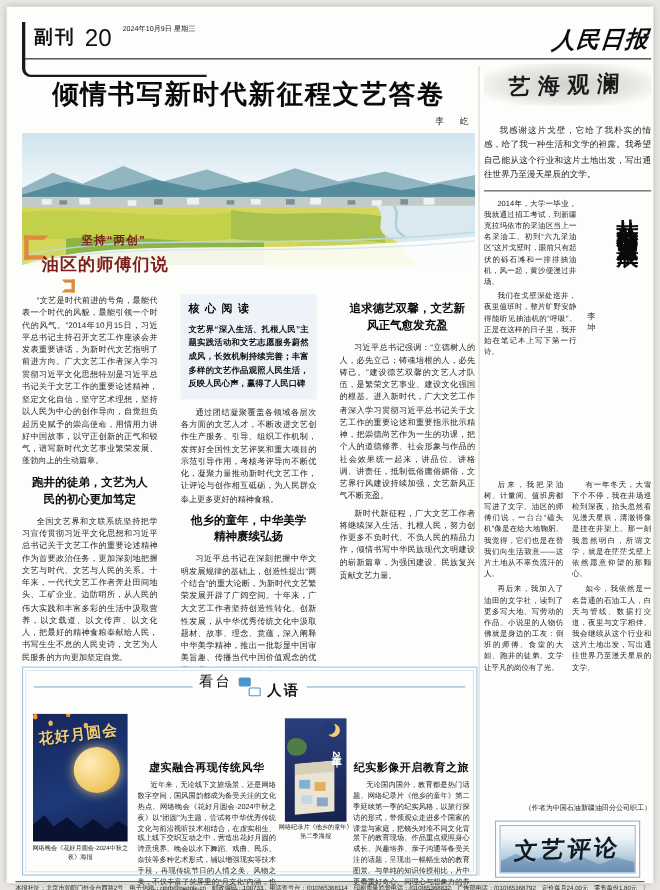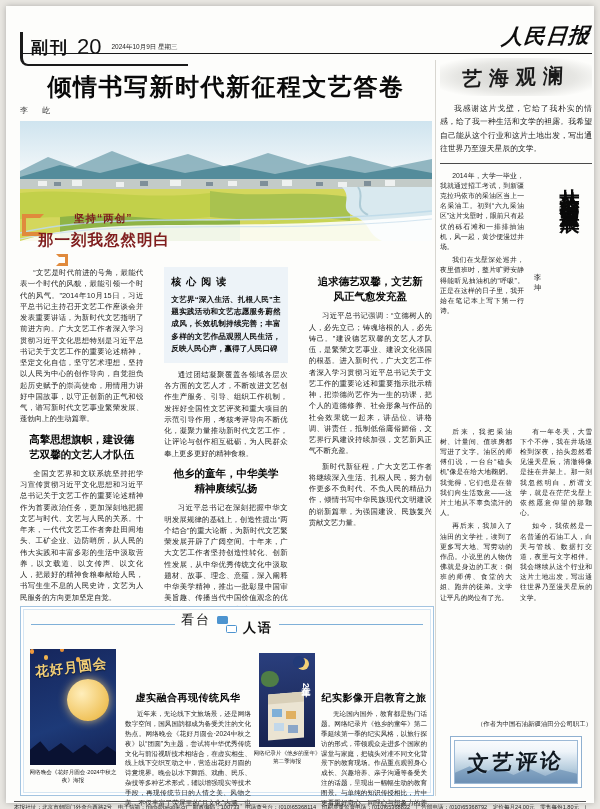--- a/index.html
+++ b/index.html
@@ -2,52 +2,52 @@
 <html lang="zh"><head>
 <meta charset="utf-8">
 <style>
   html,body{margin:0;padding:0;background:#d9d7d2;}
   *{box-sizing:border-box;}
   .stage{position:relative;width:600px;height:809px;background:#e9e7e2;font-family:"Liberation Sans",sans-serif;overflow:hidden;}
   .paper{position:absolute;left:6px;top:6px;width:588px;height:797px;background:#fdfdfb;box-shadow:0 0 6px rgba(0,0,0,.25);}
 
   
   .hdr{position:absolute;left:14px;top:14px;width:572px;height:32px;}
-  .edition-block{position:absolute;left:0;top:0;display:flex;align-items:center;gap:8px;border-left:3px solid #1a1a1a;border-bottom:2px solid #1a1a1a;border-bottom-left-radius:8px;padding:2px 10px 4px 8px;margin-top:12px;}
+  .edition-block{position:absolute;left:0;top:0;display:flex;align-items:flex-start;gap:8px;border-left:3px solid #1a1a1a;border-bottom:2px solid #1a1a1a;border-bottom-left-radius:8px;padding:2px 10px 20px 8px;}
   .edition{font-size:17px;font-weight:700;color:#111;letter-spacing:2px;}
   .pageno{font-size:22px;color:#111;font-weight:400;}
   .hdate{font-size:6.5px;color:#222;margin-left:2px;}
   .masthead{position:absolute;right:2px;top:2px;font-family:"Liberation Serif","DejaVu Serif",serif;font-weight:900;font-style:italic;font-size:21px;letter-spacing:1px;color:#0d0d0d;transform:skewX(-6deg) rotate(-1deg);}
   .hdr-rule{position:absolute;left:14px;top:47px;width:572px;height:0;border-top:1.6px solid #1a1a1a;}
 
   
   .main{position:absolute;left:14px;top:64px;width:412px;}
   .headline{text-align:center;font-size:24px;font-weight:900;color:#0a0a0a;letter-spacing:1.5px;line-height:1.25;margin-top:2px;}
-  .mauthor{text-align:left;font-size:8px;color:#333;letter-spacing:6px;margin-top:3px;}
+  .mauthor{text-align:right;font-size:8px;color:#333;letter-spacing:6px;margin-top:3px;}
   .photo{position:relative;margin-top:5px;width:412px;height:120px;overflow:hidden;}
   .photo svg{display:block;}
   .badge{position:absolute;left:2px;top:140px;width:160px;height:56px;color:#7f1d1d;}
   .badge .bk1{position:absolute;left:0;top:4px;width:22px;height:22px;border:4px solid #e08a3c;border-right-color:transparent;border-bottom-color:#e08a3c;}
   .badge .bk2{position:absolute;left:34px;bottom:0;width:12px;height:12px;border:3px solid #e08a3c;border-left-color:transparent;border-top-color:#e08a3c;}
   .badge .b-l1{position:absolute;left:52px;top:2px;font-size:10.5px;font-weight:700;letter-spacing:1px;}
   .badge .b-l2{position:absolute;left:16px;top:20px;font-size:15.5px;font-weight:900;letter-spacing:1px;}
   .cols{display:flex;gap:21px;margin-top:26px;height:350px;overflow:hidden;}
   .col{flex:1;font-size:7.4px;line-height:1.52;color:#1f1f1f;text-align:justify;overflow:hidden;}
   .col p{margin:0 0 4px 0;text-indent:1.8em;}
   .col h3{margin:7px 4px 6px 4px;font-size:10.5px;line-height:1.45;font-weight:900;color:#0a0a0a;text-align:center;text-indent:0;}
   .core{background:#edf3f8;padding:7px 7px 8px 7px;margin-bottom:6px;}
   .core .core-label{font-size:10px;font-weight:900;letter-spacing:5px;color:#0a0a0a;margin-bottom:5px;}
   .core .core-text{font-size:7.6px;font-weight:700;line-height:1.6;text-align:justify;color:#111;}
 
   
   .vdivider{position:absolute;left:429px;top:54px;width:1px;height:736px;background:#d8d6d0;}
   .rcol{position:absolute;left:434px;top:52px;width:152px;}
   .guanlan{position:relative;height:38px;display:flex;align-items:center;justify-content:center;background:radial-gradient(ellipse at 50% 50%,#d2d2cf 0%,#e6e6e3 55%,rgba(255,255,255,0) 85%);}
   .guanlan span{font-family:"Liberation Serif","DejaVu Serif",serif;font-size:20px;font-weight:900;letter-spacing:7px;color:#1a1a1a;transform:rotate(-2deg) skewX(-4deg);}
-  .rquote{margin-top:6px;font-size:7.8px;line-height:1.72;color:#222;text-align:justify;text-indent:1.8em;}
+  .rquote{margin-top:16px;font-size:7.8px;line-height:1.72;color:#222;text-align:justify;text-indent:1.8em;}
   .rdiv{margin:7px 0 0 0;border-top:1px solid #4a4a4a;}
   .essay-upper{display:flex;margin-top:7px;height:252px;}
   .essay-col{font-size:6.8px;line-height:1.5;color:#1d1d1d;text-align:justify;overflow:hidden;}
   .essay-col p{margin:0 0 3px 0;text-indent:1.8em;}
   .eu-left{width:84px;}
   .title-block{position:relative;flex:1;}
   .vtitle{position:absolute;right:8px;top:2px;writing-mode:vertical-rl;font-size:20px;font-weight:900;letter-spacing:2.5px;color:#0a0a0a;}
   .vauthor{position:absolute;left:8px;top:96px;writing-mode:vertical-rl;font-size:7.5px;letter-spacing:4px;color:#333;}
   .essay-lower{display:flex;gap:8px;margin-top:4px;height:290px;overflow:hidden;}
   .el-col{flex:1;}
@@ -153,27 +153,27 @@
           <path d="M0,120 C90,92 200,114 412,94 L412,120 Z" fill="#ffffff" opacity="0.88"></path>
           <path d="M0,112 C100,88 230,108 412,90" fill="none" stroke="#bcd9e8" stroke-width="1.5" opacity="0.9"></path>
           <path d="M0,118 C110,96 250,114 412,98" fill="none" stroke="#cfe2ee" stroke-width="1.2" opacity="0.9"></path>
         </svg>
       </div>
 
       <div class="badge">
         <span class="bk1"></span>
         <span class="bk2"></span>
         <span class="b-l1">坚持“两创”</span>
-        <span class="b-l2">那一刻我忽然明白</span>
+        <span class="b-l2">油区的师傅们说</span>
       </div>
 
       <div class="cols">
         <div class="col">
           <p>“文艺是时代前进的号角，最能代表一个时代的风貌，最能引领一个时代的风气。”2014年10月15日，习近平总书记主持召开文艺工作座谈会并发表重要讲话，为新时代文艺指明了前进方向。广大文艺工作者深入学习贯彻习近平文化思想特别是习近平总书记关于文艺工作的重要论述精神，坚定文化自信，坚守艺术理想，坚持以人民为中心的创作导向，自觉担负起历史赋予的崇高使命，用情用力讲好中国故事，以守正创新的正气和锐气，谱写新时代文艺事业繁荣发展、蓬勃向上的生动篇章。</p>
-          <h3>高擎思想旗帜，建设德艺双馨的文艺人才队伍</h3>
+          <h3>跑井的徒弟，文艺为人民的初心更加笃定</h3>
           <p>全国文艺界和文联系统坚持把学习宣传贯彻习近平文化思想和习近平总书记关于文艺工作的重要论述精神作为首要政治任务，更加深刻地把握文艺与时代、文艺与人民的关系。十年来，一代代文艺工作者奔赴田间地头、工矿企业、边防哨所，从人民的伟大实践和丰富多彩的生活中汲取营养，以文载道、以文传声、以文化人，把最好的精神食粮奉献给人民，书写生生不息的人民史诗，文艺为人民服务的方向更加坚定自觉。</p>
           <h3>锚定中心任务，文艺精品力作繁花竞放</h3>
 
         </div>
         <div class="col">
           <div class="core">
             <div class="core-label">核心阅读</div>
             <div class="core-text">文艺界“深入生活、扎根人民”主题实践活动和文艺志愿服务蔚然成风，长效机制持续完善；丰富多样的文艺作品观照人民生活，反映人民心声，赢得了人民口碑</div>
           </div>
           <p>通过团结凝聚覆盖各领域各层次各方面的文艺人才，不断改进文艺创作生产服务、引导、组织工作机制，发挥好全国性文艺评奖和重大项目的示范引导作用，考核考评导向不断优化，凝聚力量推动新时代文艺工作，让评论与创作相互砥砺，为人民群众奉上更多更好的精神食粮。</p>

